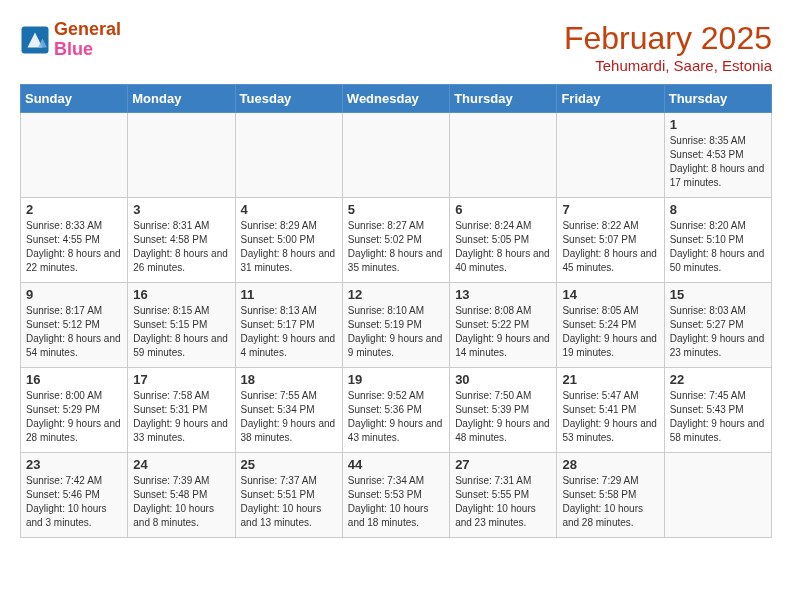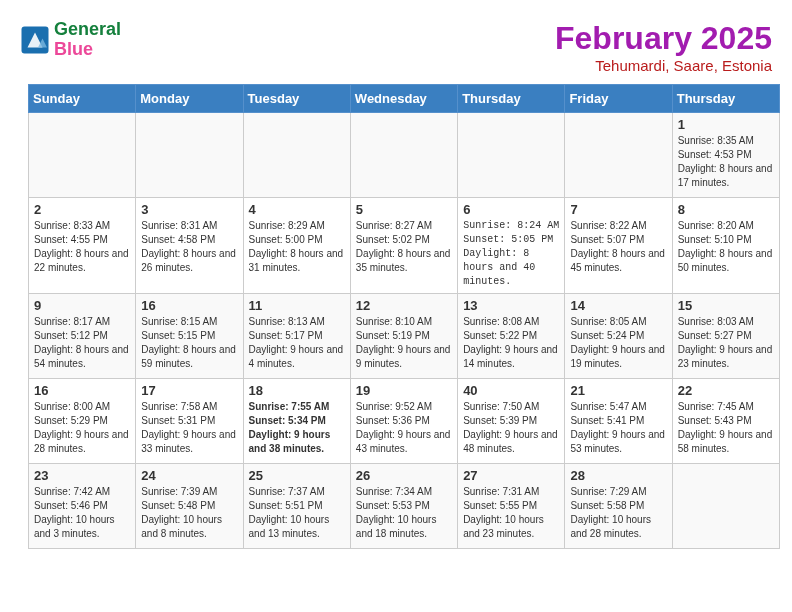--- a/index.html
+++ b/index.html
@@ -21,43 +21,42 @@
       align-items: center;
       gap: 4px;
     }
     .logo-text {
       font-size: 18px;
       font-weight: bold;
       color: #333;
       line-height: 1.1;
     }
     .logo-text span {
-      color: #15803d;
+      color: #c2410c;
     }
     .logo-icon {
       width: 30px;
       height: 30px;
     }
     .title-block {
       text-align: right;
     }
     .calendar-title {
       font-size: 32px;
-      font-weight: bold;
-      color: #a21caf;
+      font-weight: normal;
+      color: #c2410c;
     }
     .calendar-subtitle {
       font-size: 15px;
       color: #b91c1c;
     }
     table {
       width: 100%;
       border-collapse: collapse;
       table-layout: fixed;
-      margin-left: 8px;
     }
     thead th {
       background-color: #3a7fc1;
       color: #fff;
       font-size: 13px;
       font-weight: bold;
       padding: 6px 4px;
       text-align: left;
       border: 1px solid #5590cc;
     }
@@ -156,21 +155,21 @@
 Daylight: 8 hours and 31 minutes.</div>
         </td>
         <td>
           <span class="day-number">5</span>
           <div class="day-info" style="white-space: pre-line;">Sunrise: 8:27 AM
 Sunset: 5:02 PM
 Daylight: 8 hours and 35 minutes.</div>
         </td>
         <td>
           <span class="day-number">6</span>
-          <div class="day-info" style="white-space: pre-line; font-family: Liberation Mono, monospace;">Sunrise: 8:24 AM
+          <div class="day-info" style="white-space: pre-line;">Sunrise: 8:24 AM
 Sunset: 5:05 PM
 Daylight: 8 hours and 40 minutes.</div>
         </td>
         <td>
           <span class="day-number">7</span>
           <div class="day-info" style="white-space: pre-line;">Sunrise: 8:22 AM
 Sunset: 5:07 PM
 Daylight: 8 hours and 45 minutes.</div>
         </td>
         <td>
@@ -232,32 +231,32 @@
 Daylight: 9 hours and 28 minutes.</div>
         </td>
         <td>
           <span class="day-number">17</span>
           <div class="day-info" style="white-space: pre-line;">Sunrise: 7:58 AM
 Sunset: 5:31 PM
 Daylight: 9 hours and 33 minutes.</div>
         </td>
         <td>
           <span class="day-number">18</span>
-          <div class="day-info" style="white-space: pre-line; font-weight: bold;">Sunrise: 7:55 AM
+          <div class="day-info" style="white-space: pre-line;">Sunrise: 7:55 AM
 Sunset: 5:34 PM
 Daylight: 9 hours and 38 minutes.</div>
         </td>
         <td>
           <span class="day-number">19</span>
           <div class="day-info" style="white-space: pre-line;">Sunrise: 9:52 AM
 Sunset: 5:36 PM
 Daylight: 9 hours and 43 minutes.</div>
         </td>
         <td>
-          <span class="day-number">40</span>
+          <span class="day-number">30</span>
           <div class="day-info" style="white-space: pre-line;">Sunrise: 7:50 AM
 Sunset: 5:39 PM
 Daylight: 9 hours and 48 minutes.</div>
         </td>
         <td>
           <span class="day-number">21</span>
           <div class="day-info" style="white-space: pre-line;">Sunrise: 5:47 AM
 Sunset: 5:41 PM
 Daylight: 9 hours and 53 minutes.</div>
         </td>
@@ -281,21 +280,21 @@
 Sunset: 5:48 PM
 Daylight: 10 hours and 8 minutes.</div>
         </td>
         <td>
           <span class="day-number">25</span>
           <div class="day-info" style="white-space: pre-line;">Sunrise: 7:37 AM
 Sunset: 5:51 PM
 Daylight: 10 hours and 13 minutes.</div>
         </td>
         <td>
-          <span class="day-number">26</span>
+          <span class="day-number">44</span>
           <div class="day-info" style="white-space: pre-line;">Sunrise: 7:34 AM
 Sunset: 5:53 PM
 Daylight: 10 hours and 18 minutes.</div>
         </td>
         <td>
           <span class="day-number">27</span>
           <div class="day-info" style="white-space: pre-line;">Sunrise: 7:31 AM
 Sunset: 5:55 PM
 Daylight: 10 hours and 23 minutes.</div>
         </td>

